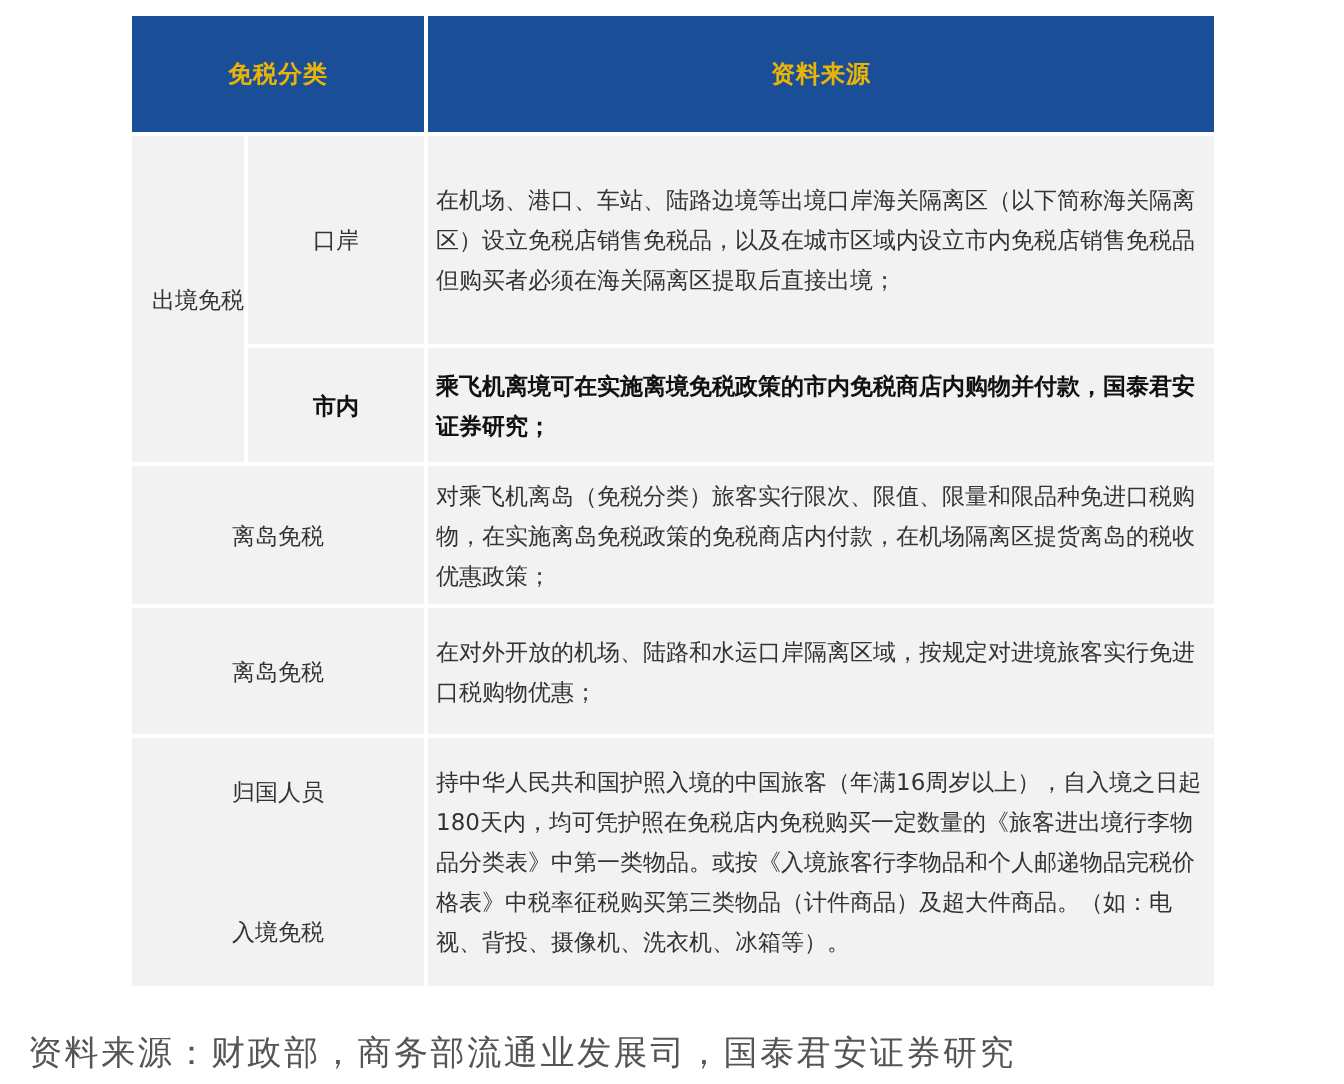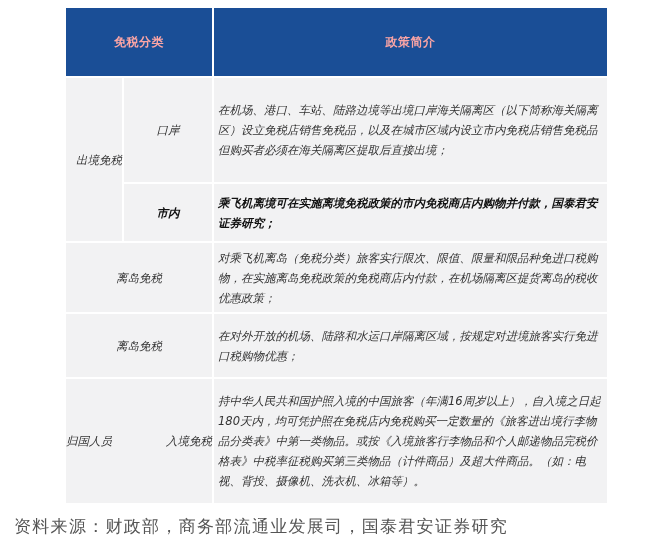--- a/index.html
+++ b/index.html
@@ -10,56 +10,55 @@
     }
     .table-wrap {
       position: absolute; left: 66px; top: 8px; width: 541px;
     }
     table {
       width: 541px; border-collapse: separate; border-spacing: 2px 2px;
       margin-left: -2px; margin-top: -2px;
       table-layout: fixed;
     }
     th {
-      background: #1a4e96; color: #fca5a5; font-weight: bold;
-      font-size: 12px; height: 68px; text-align: center; vertical-align: middle;
+      background: #1a4e96; color: #eab308; font-weight: bold;
+      font-size: 12px; height: 58px; text-align: center; vertical-align: middle;
       letter-spacing: 0.5px;
     }
     td {
       background: #f2f2f3; font-size: 11.5px; line-height: 20px;
       vertical-align: middle;
-      font-style: italic;
     }
     td.cat { text-align: center; }
     td.cat-left { text-align: right; padding-left: 4px; }
     td.desc { padding: 0 6px 0 4px; text-align: left; }
     td.bold { font-weight: bold; color: #111111; }
     .col1 { width: 56px; }
     .col2 { width: 88px; }
     .col3 { width: 393px; }
-    .stack { display: flex; flex-direction: row; justify-content: space-between; height: 90px; align-items: center; }
+    .stack { display: flex; flex-direction: column; justify-content: space-between; height: 90px; align-items: center; }
     .source {
       position: absolute; left: 14px; top: 515px; font-size: 17px; color: #555555;
       letter-spacing: 1.3px;
     }
   </style>
 </head>
 <body>
 
 <div class="table-wrap">
   <table>
     <colgroup>
       <col class="col1">
         <col class="col2">
         <col class="col3">
     </colgroup>
     <thead>
       <tr>
         <th colspan="2">免税分类</th>
-        <th>政策简介</th>
+        <th>资料来源</th>
       </tr>
     </thead>
     <tbody>
       <tr style="height:104px;">
         <td rowspan="2" class="cat-left">出境免税</td>
         <td class="cat">口岸</td>
         <td class="desc">在机场、港口、车站、陆路边境等出境口岸海关隔离区（以下简称海关隔离区）设立免税店销售免税品，以及在城市区域内设立市内免税店销售免税品但购买者必须在海关隔离区提取后直接出境；</td>
       </tr>
       <tr style="height:57px;">
         <td class="cat bold">市内</td>

